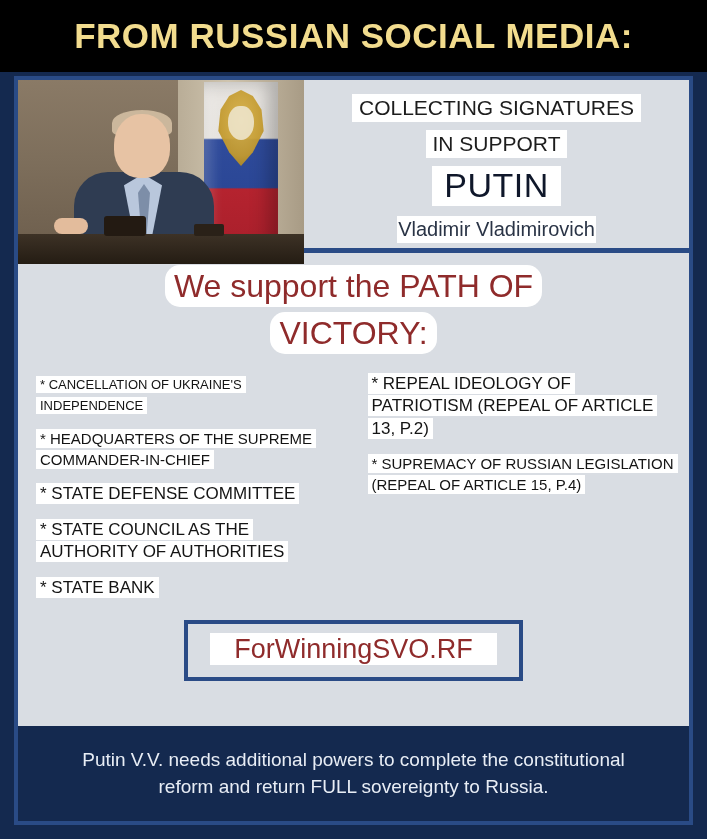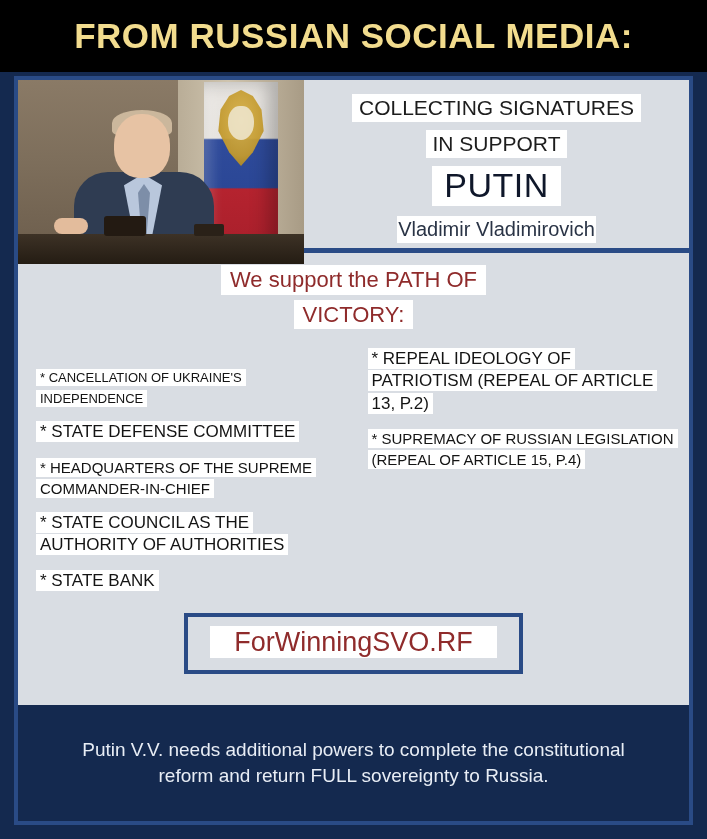--- a/index.html
+++ b/index.html
@@ -180,37 +180,38 @@
 
   
   .slogan {
     text-align: center;
     padding-top: 12px;
   }
   .slogan span {
     display: inline-block;
     background: #ffffff;
     color: #8f2b2b;
-    font-size: 22px;
+    font-size: 32px;
     padding: 1px 9px;
     line-height: 1.25;
     margin-bottom: 5px;
+    border-radius: 15px;
   }
 
   
   .columns {
     display: flex;
     padding: 14px 14px 0 18px;
     box-sizing: border-box;
   }
   .col {
     width: 50%;
     box-sizing: border-box;
   }
-  .col.left { padding-right: 6px; margin-top: 18px; }
+  .col.left { padding-right: 6px; }
   .col.right { padding-left: 12px; }
   .item {
     margin-bottom: 13px;
     line-height: 1.32;
   }
   .item span {
     background: #ffffff;
     color: #141414;
     padding: 1px 4px;
     box-decoration-break: clone;
@@ -237,21 +238,21 @@
     font-size: 27px;
     padding: 1px 24px;
   }
 
   
   .footer {
     position: absolute;
     left: 0;
     bottom: 0;
     width: 100%;
-    height: 116px;
+    height: 95px;
     background: #14294f;
     color: #e8edf5;
     display: flex;
     align-items: center;
     justify-content: center;
     text-align: center;
     box-sizing: border-box;
     padding: 0 38px;
   }
   .footer p {
@@ -304,22 +305,22 @@
 
       <div class="slogan">
         <div><span>We support the PATH OF</span></div>
         <div><span>VICTORY:</span></div>
       </div>
 
       <div class="columns">
 
         <div class="col left">
           <div class="item s13"><span>* CANCELLATION OF UKRAINE'S INDEPENDENCE</span></div>
+          <div class="item s15"><span>* HEADQUARTERS OF THE SUPREME COMMANDER-IN-CHIEF</span></div>
           <div class="item s17"><span>* STATE DEFENSE COMMITTEE</span></div>
-          <div class="item s15"><span>* HEADQUARTERS OF THE SUPREME COMMANDER-IN-CHIEF</span></div>
           <div class="item s17"><span>* STATE COUNCIL AS THE AUTHORITY OF AUTHORITIES</span></div>
           <div class="item s17"><span>* STATE BANK</span></div>
         </div>
 
         <div class="col right">
           <div class="item s17"><span>* REPEAL IDEOLOGY OF PATRIOTISM (REPEAL OF ARTICLE 13, P.2)</span></div>
           <div class="item s15"><span>* SUPREMACY OF RUSSIAN LEGISLATION (REPEAL OF ARTICLE 15, P.4)</span></div>
         </div>
 
       </div>

